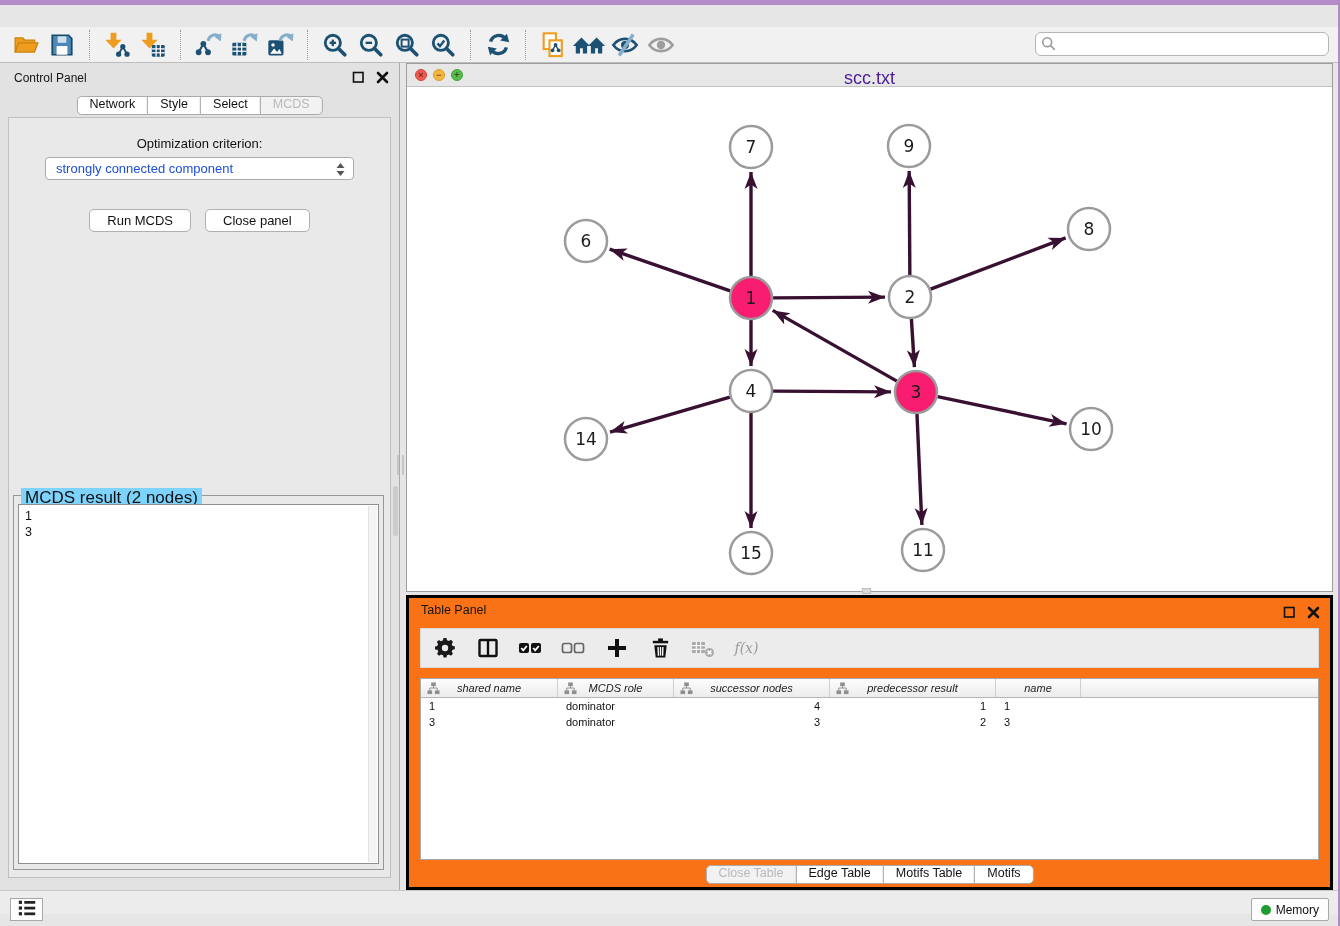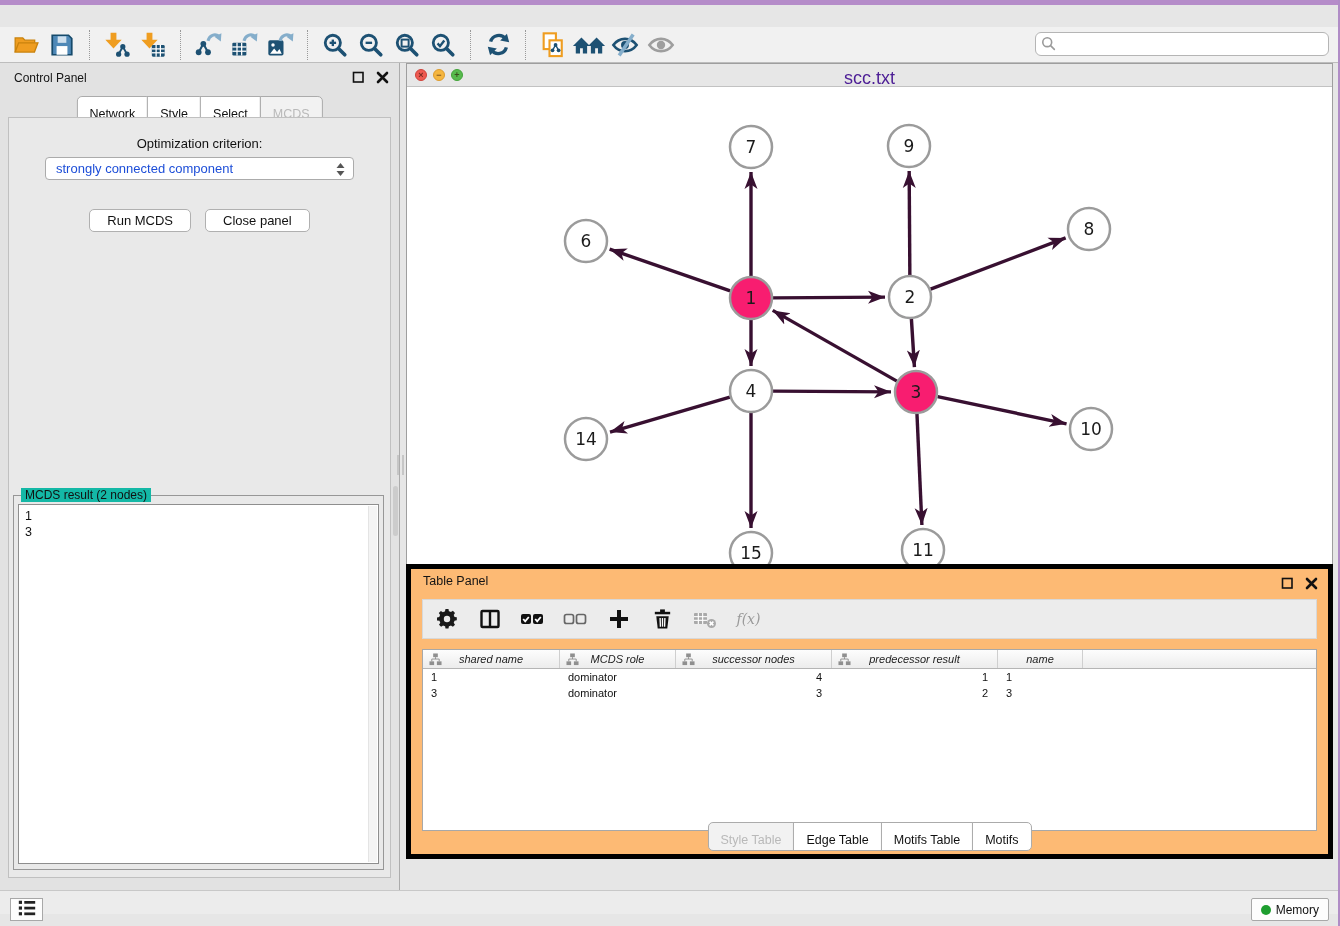--- a/index.html
+++ b/index.html
@@ -26,56 +26,56 @@
   .search-wrap { position:absolute; right:9px; top:5px; width:294px; height:24px; }
   .search-wrap input { width:100%; height:100%; border:1px solid #b5b5b5; border-radius:6px; background:#fff;
                        padding:0 8px 0 26px; font-size:12px; font-family:"Liberation Sans",sans-serif; outline:none; }
   .search-ic { position:absolute; left:6px; top:4px; }
   
   .control-panel { position:absolute; left:0; top:63px; width:400px; height:827px; background:#e2e2e2; border-right:1px solid #ababab; }
   .cp-title { position:absolute; left:14px; top:8px; font-size:12px; color:#141414; }
   .panel-btns { position:absolute; right:10px; top:8px; display:flex; gap:11px; align-items:center; }
   .pbtn { width:13px; height:13px; display:flex; align-items:center; justify-content:center; }
   .tabs { display:flex; }
-  .tab { padding:10px 12px 3px 12px; font-size:12.5px; color:#111; background:#fff;
+  .tab { padding:0 12px 3px 12px; font-size:12.5px; color:#111; background:#fff;
          border:1px solid #ababab; margin-left:-1px; white-space:nowrap; }
   .tab:first-child { border-radius:5px 0 0 5px; margin-left:0; }
   .tab:last-child { border-radius:0 5px 5px 0; }
   .tab.active { background:#f2f2f2; color:#b9b9b9; }
   .cp-tabs { position:absolute; top:33px; left:50%; transform:translateX(-50%); }
   .cp-inner { position:absolute; left:8px; right:8px; top:54px; bottom:12px; background:#e9e9e9; border:1px solid #c0c0c0; }
   .opt-label { position:absolute; top:18px; width:100%; text-align:center; font-size:13px; color:#111; }
   .cp-select { position:absolute; left:36px; right:36px; top:39px; height:23px; background:#fff; border:1px solid #ababab;
                border-radius:4px; display:flex; align-items:center; padding-left:10px; font-size:13px; color:#1d4ed8; }
   .cp-spin { position:absolute; right:7px; top:4px; }
   .cp-buttons { position:absolute; top:72px; width:100%; display:flex; justify-content:center; gap:14px;margin-top:19px; }
   .btn { background:#fff; border:1px solid #b0b0b0; border-radius:5px; padding:3px 17px; font-size:13px; color:#111;
          font-family:"Liberation Sans",sans-serif; }
   .groupbox { position:absolute; left:4px; right:6px; top:377px; bottom:7px; border:1px solid #979797; }
-  .gb-label { position:absolute; top:-8px; left:7px; background:#14b8a6; padding:0 4px; font-size:12px; color:#111; }
+  .gb-label { position:absolute; top:-8px; left:7px; background:#7dd3fc; padding:0 4px; font-size:17px; color:#111; }
   .result-area { position:absolute; left:4px; right:4px; top:8px; bottom:5px; background:#fff; border:1px solid #8e8e8e;
                  font-size:12.5px; color:#111; padding:3px 6px; line-height:16px; }
   .result-scroll { position:absolute; right:1px; top:1px; bottom:1px; width:9px; background:#f4f4f4; border-left:1px solid #e4e4e4; }
   .cp-scrollthumb { position:absolute; right:1px; top:423px; width:5px; height:50px; background:#cccccc; border-radius:3px; }
   
   .net-window { position:absolute; left:406px; top:63px; width:927px; height:529px; background:#fff; border:1px solid #9e9e9e; }
   .net-titlebar { position:absolute; left:0; top:0; width:100%; height:23px; background:#e7e7e7; border-bottom:1px solid #c2c2c2; }
   .nt-group { position:absolute; left:8px; top:5px; display:flex; gap:6px; }
   .nt { width:12px; height:12px; border-radius:50%; display:flex; align-items:center; justify-content:center;
         font-size:9px; font-weight:bold; color:rgba(40,10,0,.6); line-height:1; }
   .nt.close { background:#ee5a51; border:1px solid #cf433b; }
   .nt.min   { background:#f5b63f; border:1px solid #dd9c2f; }
   .nt.max   { background:#57ba4d; border:1px solid #43a43a; }
   .net-title { position:absolute; left:0; top:4px; width:100%; text-align:center; font-size:18px; color:#4c1d95; }
   .net-canvas { position:absolute; left:0; top:23px; right:0; bottom:0; }
   .nw-handle { position:absolute; left:455px; bottom:-3px; width:9px; height:6px; background:#d9d9d9; border:1px solid #bdbdbd; }
   .splitter-grip { position:absolute; left:397px; top:455px; width:7px; height:20px;
                    border-left:2px solid #c6c6c6; border-right:2px solid #c6c6c6; }
   
-  .table-panel { position:absolute; left:406px; top:564px; width:927px; height:295px; background:#fdba74; border:5px solid #000000; }
+  .table-panel { position:absolute; left:406px; top:595px; width:927px; height:295px; background:#f97316; border:3px solid #000000; }
   .tp-title { position:absolute; left:12px; top:5px; font-size:12.5px; color:#141414; }
   .tp-toolbar { position:absolute; left:11px; right:11px; top:30px; height:40px; background:#ececec; border:1px solid #d8d8d8;
                 display:flex; align-items:center; padding-left:10px; gap:15px; }
   .tpi { width:28px; height:28px; display:flex; align-items:center; justify-content:center; }
   .tp-table { position:absolute; left:11px; right:11px; top:80px; height:182px; background:#fff; border:1px solid #a8a8a8; overflow:hidden; }
   .tp-thead { display:flex; height:19px; background:linear-gradient(#fdfdfd,#ececec); border-bottom:1px solid #b5b5b5; }
   .th { position:relative; display:flex; align-items:center; justify-content:center; border-right:1px solid #cfcfcf;
         font-size:11px; color:#1c1c1c;font-style:italic; }
   .th .th-ic { position:absolute; left:6px; top:3px; }
   .tr { display:flex; height:16px; align-items:center; }
@@ -495,21 +495,21 @@
           <div class="tr">
             <div class="td" style="width: 137px; text-align: left; padding: 0px 0px 0px 8px;">3</div>
             <div class="td" style="width: 116px; text-align: left; padding: 0px 0px 0px 8px;">dominator</div>
             <div class="td" style="width: 156px; text-align: right; padding: 0px 10px 0px 0px;">3</div>
             <div class="td" style="width: 166px; text-align: right; padding: 0px 10px 0px 0px;">2</div>
             <div class="td" style="width: 85px; text-align: left; padding: 0px 0px 0px 8px;">3</div>
           </div>
         </div>
     </div>
     <div class="tabs tp-tabs" id="tp-tabs">
-        <div class="tab active">Style Table</div>
+        <div class="tab active">Close Table</div>
         <div class="tab">Edge Table</div>
         <div class="tab">Motifs Table</div>
         <div class="tab">Motifs</div>
       </div>
   </div>
 
   <div class="status-bar">
     <div class="list-btn">
       <span><svg width="22" height="20" viewBox="0 0 24 22">
             <g fill="#222">

